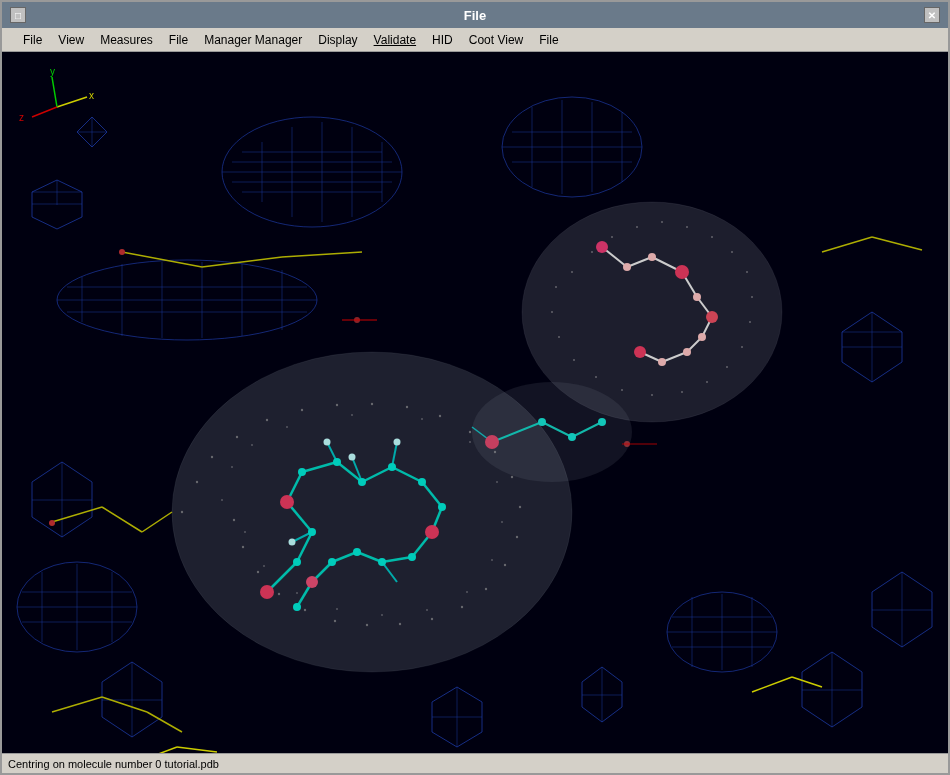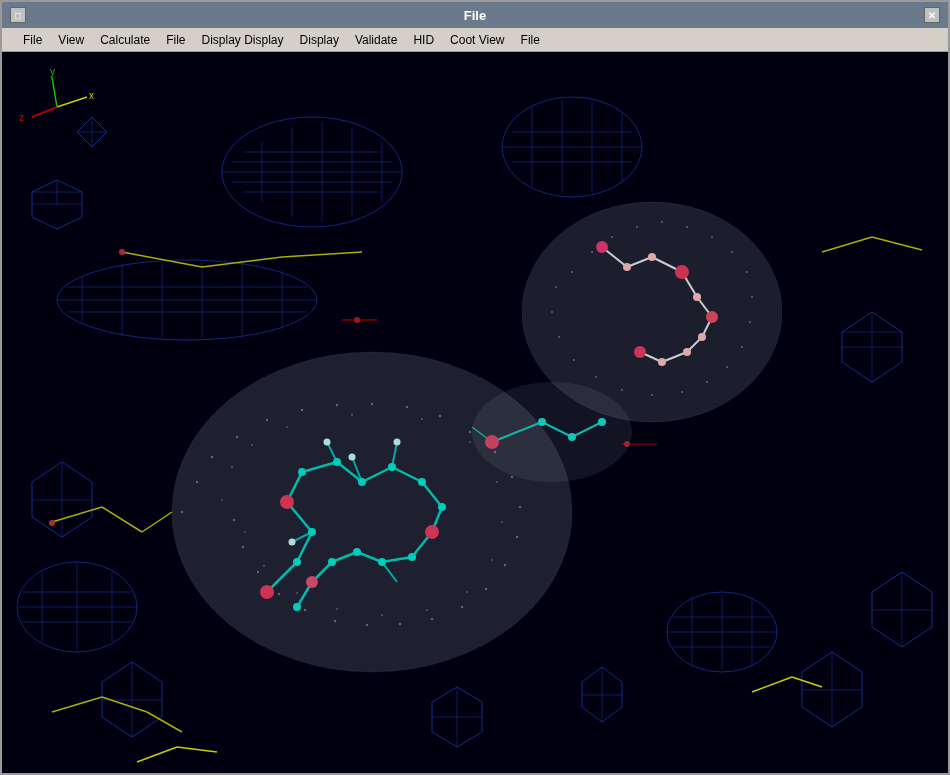--- a/index.html
+++ b/index.html
@@ -69,20 +69,21 @@
       align-items: center;
     }
     .menu-item {
       padding: 2px 8px;
       cursor: pointer;
       font-size: 12px;
       color: #000;
       white-space: nowrap;
     }
     .menu-item.underline {
+      text-decoration: underline;
     }
     #viewport {
       flex: 1;
       background: #000010;
       position: relative;
       overflow: hidden;
     }
     #status-bar {
       background: #d4d0c8;
       border-top: 1px solid #999;
@@ -104,23 +105,23 @@
     </div>
     <span>File</span>
     <div id="close-btn">
       <span>✕</span>
     </div>
   </div>
 
   <div id="menu-bar">
     <div class="menu-item">File</div>
     <div class="menu-item">View</div>
-    <div class="menu-item">Calculate</div>
+    <div class="menu-item">Measures</div>
     <div class="menu-item">File</div>
-    <div class="menu-item">Display Display</div>
+    <div class="menu-item">Manager Manager</div>
     <div class="menu-item">Display</div>
     <div class="menu-item underline">Validate</div>
     <div class="menu-item">HID</div>
     <div class="menu-item">Coot View</div>
     <div class="menu-item">File</div>
   </div>
 
   <div id="viewport">
     <svg width="100%" height="100%" xmlns="http://www.w3.org/2000/svg" style="position:absolute;top:0;left:0;">
 
@@ -408,13 +409,16 @@
         <line x1="790" y1="625" x2="820" y2="635" stroke="#cccc00" stroke-width="1.5"></line>
         <line x1="135" y1="710" x2="175" y2="695" stroke="#cccc00" stroke-width="1.5"></line>
         <line x1="175" y1="695" x2="215" y2="700" stroke="#cccc00" stroke-width="1.5"></line>
       </g>
 
       <line x1="340" y1="268" x2="375" y2="268" stroke="#cc0000" stroke-width="1.2"></line>
       <line x1="620" y1="392" x2="655" y2="392" stroke="#cc0000" stroke-width="1.2" opacity="0.8"></line>
     </svg>
   </div>
 
+  <div id="status-bar">
+    <span>Centring on molecule number 0 tutorial.pdb</span>
+  </div>
 </div>
 
 </body></html>

